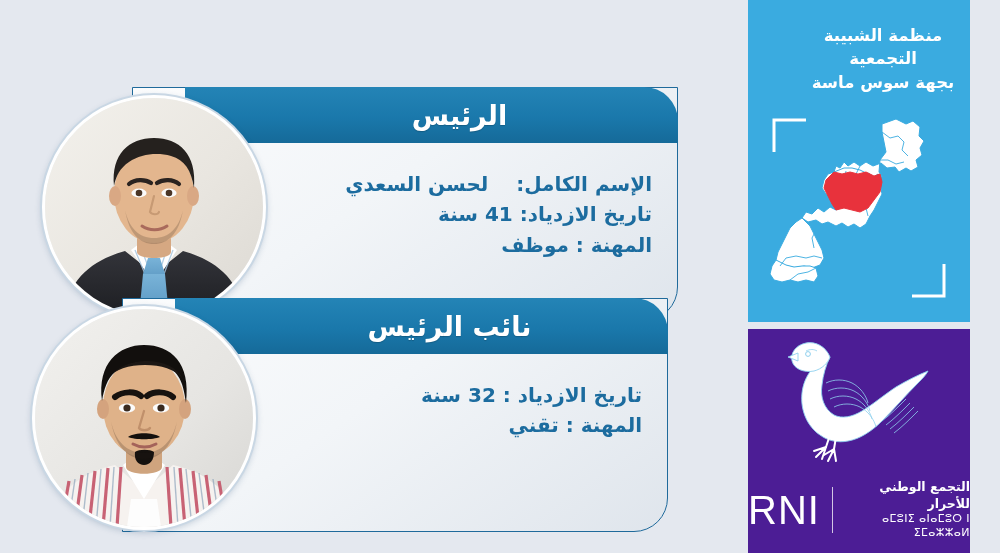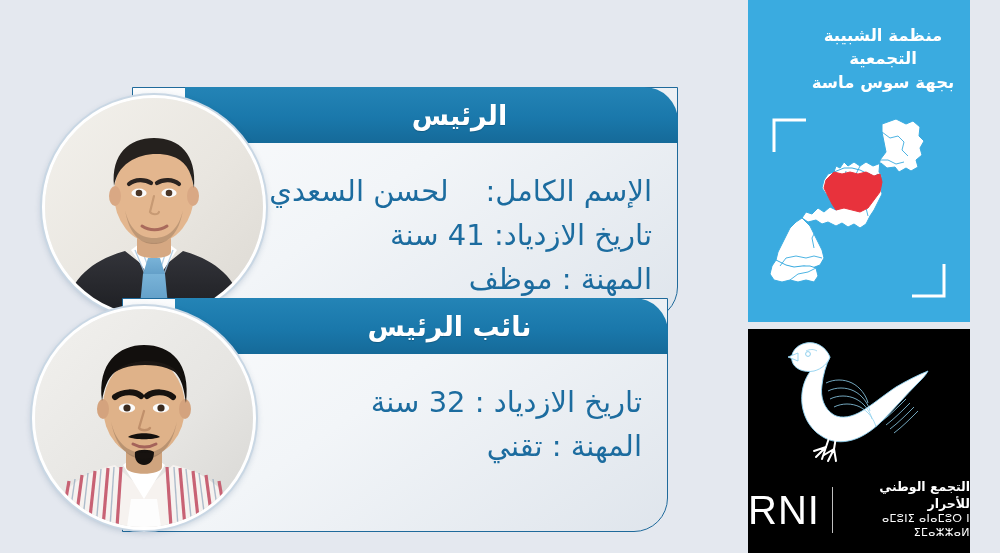--- a/index.html
+++ b/index.html
@@ -14,21 +14,21 @@
   #stage{position:absolute;inset:0;width:1000px;height:553px;}
 
   
   .rail{position:absolute;left:748px;top:0;width:222px;height:553px;}
   .rail-top{
     position:absolute;left:0;top:0;width:222px;height:322px;
     background:#3aabe0;
   }
   .rail-bottom{
     position:absolute;left:0;top:329px;width:222px;height:224px;
-    background:#000000;
+    background:#4c1d95;
   }
   .org-title{
     position:absolute;left:0;top:24px;width:222px;
     text-align:center;color:#ffffff;
     font-size:16.5px;font-weight:bold;line-height:1.42;
     direction:rtl;letter-spacing:.1px;
   }
   .org-title span{display:block;padding-left:48px;}
 
   
@@ -72,21 +72,21 @@
     box-sizing:border-box;
   }
   .card-banner .title{
     color:#ffffff;font-size:27px;font-weight:bold;direction:rtl;
     text-shadow:0 1px 1px rgba(0,0,0,.18);
     transform:translateX(28px);
   }
   .card-lines{
     position:absolute;right:26px;top:82px;width:470px;
     direction:rtl;text-align:right;
-    color:#1c6c9f;font-size:29px;font-weight:normal;line-height:1.52;
+    color:#1c6c9f;font-size:20px;font-weight:bold;line-height:1.52;
   }
   .card-lines .ln{display:block;white-space:pre;}
 
   
   .photo{
     position:absolute;left:0;top:8px;width:218px;height:218px;
     border-radius:50%;
     background:#eef2f5;
     border:3px solid #ffffff;
     box-shadow:0 0 0 2px #c9d7e4, 0 2px 7px rgba(30,70,110,.28);

